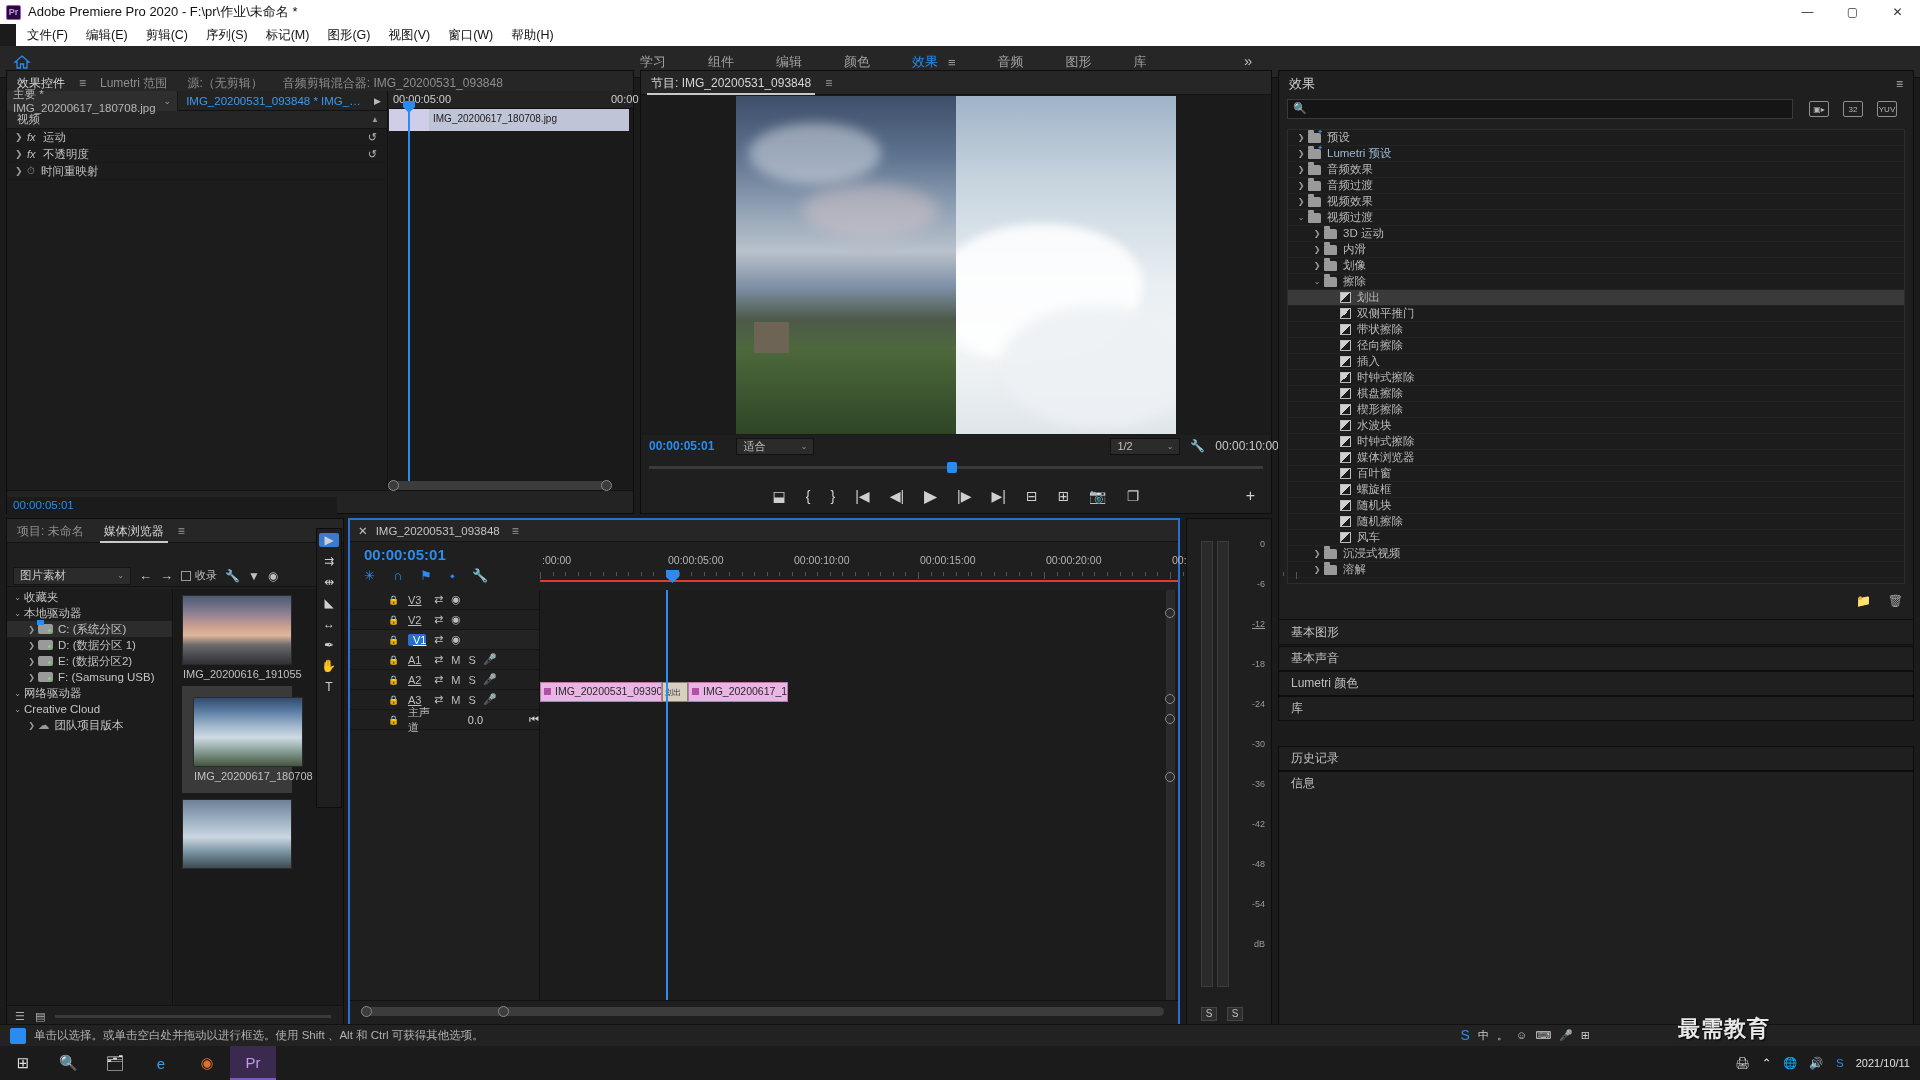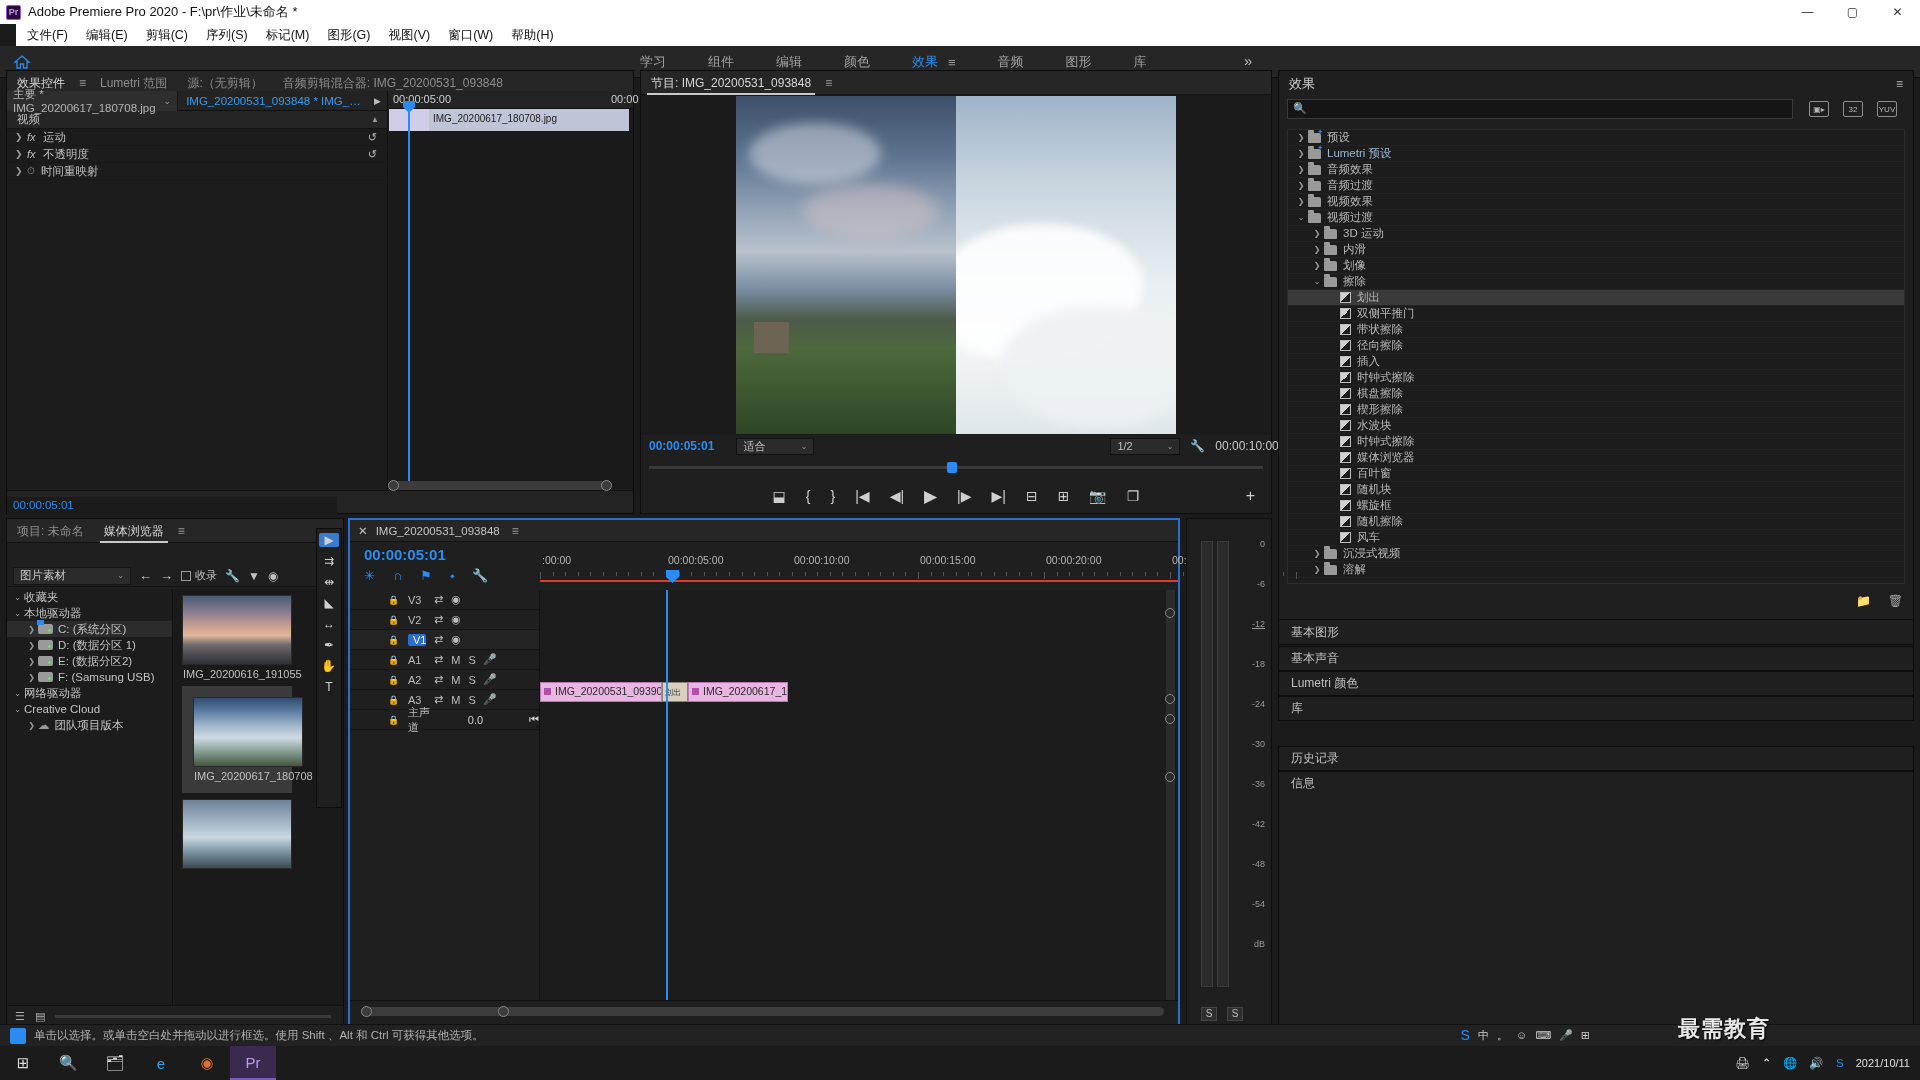--- a/index.html
+++ b/index.html
@@ -141,21 +141,21 @@
   .tl-tc { position:absolute; left:14px; top:4px; color:#2a8cf0; font-size:15px; font-weight:bold; }
   .tl-tools { position:absolute; left:14px; top:26px; display:flex; gap:18px; color:#2a8cf0; font-size:13px; }
   .tl-ruler { position:absolute; left:190px; right:0; top:0; height:48px; }
   .rl-label { position:absolute; top:12px; color:#b5b5b5; font-size:10.5px; }
   .rl-ticks { position:absolute; left:0; right:0; top:30px; height:7px; }
   .tick { position:absolute; top:0; width:1px; height:5px; background:#555; }
   .work-red { position:absolute; left:0; right:0; top:38px; height:2px; background:#e03b2f; }
   .tl-body { position:absolute; left:0; right:0; top:70px; bottom:26px; background:#1c1c1c; }
   .tl-tracks-hdr { position:absolute; left:0; top:0; width:190px; bottom:0; background:#1f1f1f; border-right:1px solid #121212; }
   .trk { height:20px; display:flex; align-items:center; gap:8px; padding-left:32px; color:#bdbdbd; font-size:11px; border-bottom:1px solid #161616; }
-  .trk-name { width:18px; }
+  .trk-name { width:18px;text-decoration:underline; }
   .v1box { background:#2a6fd0; color:#fff; padding:0 5px; border-radius:2px; }
   .tl-canvas { position:absolute; left:190px; right:14px; top:0; bottom:0; }
   .clip { position:absolute; height:20px; background:#e9b6e4; border:1px solid #b979b2; color:#2a2a2a; font-size:10.5px; padding:2px 0 0 14px; overflow:hidden; white-space:nowrap; }
   .clip .sq { position:absolute; left:3px; top:5px; width:7px; height:7px; background:#b24fa8; }
   .trans { position:absolute; height:20px; background:#d9d0c0; border:1px solid #8a8272; font-size:9px; color:#333; }
   .playhead { position:absolute; top:0; bottom:0; width:2px; background:#2a8cf0; }
   .tl-foot { position:absolute; left:0; right:0; bottom:0; height:26px; background:#1f1f1f; border-top:1px solid #121212; }
   .scrollh { position:absolute; left:12px; right:14px; top:6px; height:9px; background:#3c3c3c; border-radius:5px; }
 
   
@@ -486,27 +486,27 @@
         <div class="eff-row">
           <span style="width:38px"></span>
           <span class="arw"></span>
           <span class="fxico"></span>
           <span style="">百叶窗</span>
         </div>
         <div class="eff-row">
           <span style="width:38px"></span>
           <span class="arw"></span>
           <span class="fxico"></span>
+          <span style="">螺旋框</span>
+        </div>
+        <div class="eff-row">
+          <span style="width:38px"></span>
+          <span class="arw"></span>
+          <span class="fxico"></span>
           <span style="">随机块</span>
-        </div>
-        <div class="eff-row">
-          <span style="width:38px"></span>
-          <span class="arw"></span>
-          <span class="fxico"></span>
-          <span style="">螺旋框</span>
         </div>
         <div class="eff-row">
           <span style="width:38px"></span>
           <span class="arw"></span>
           <span class="fxico"></span>
           <span style="">随机擦除</span>
         </div>
         <div class="eff-row">
           <span style="width:38px"></span>
           <span class="arw"></span>

